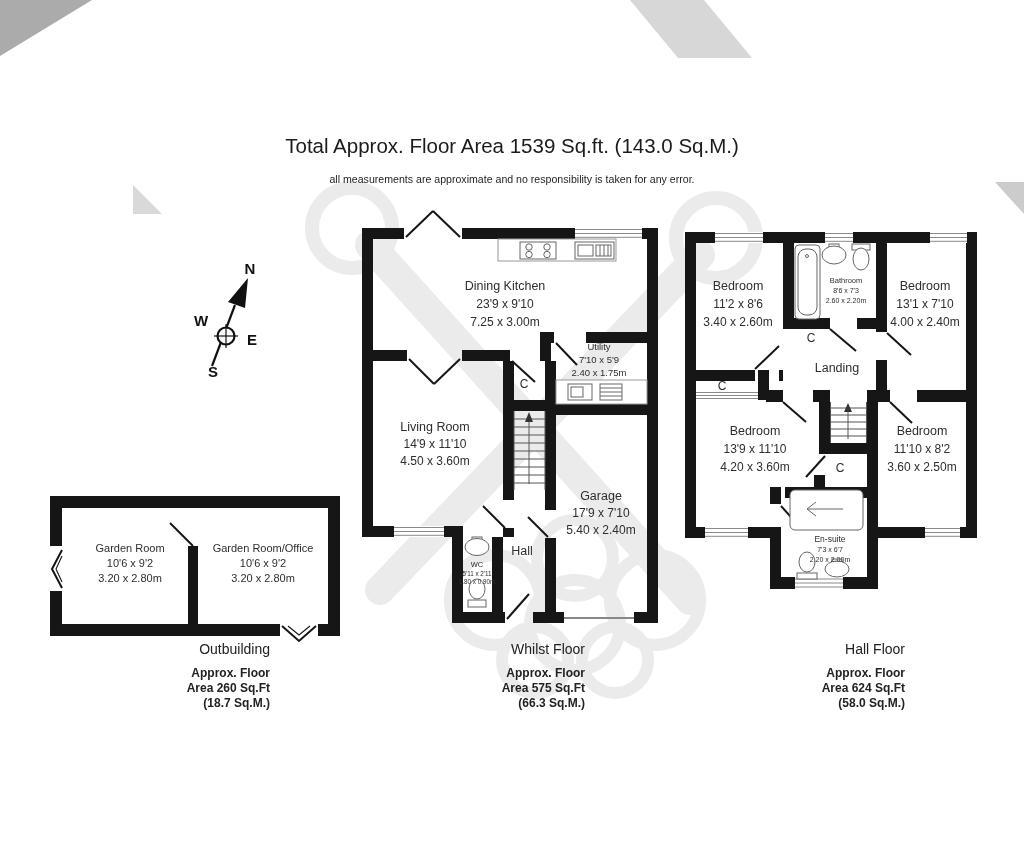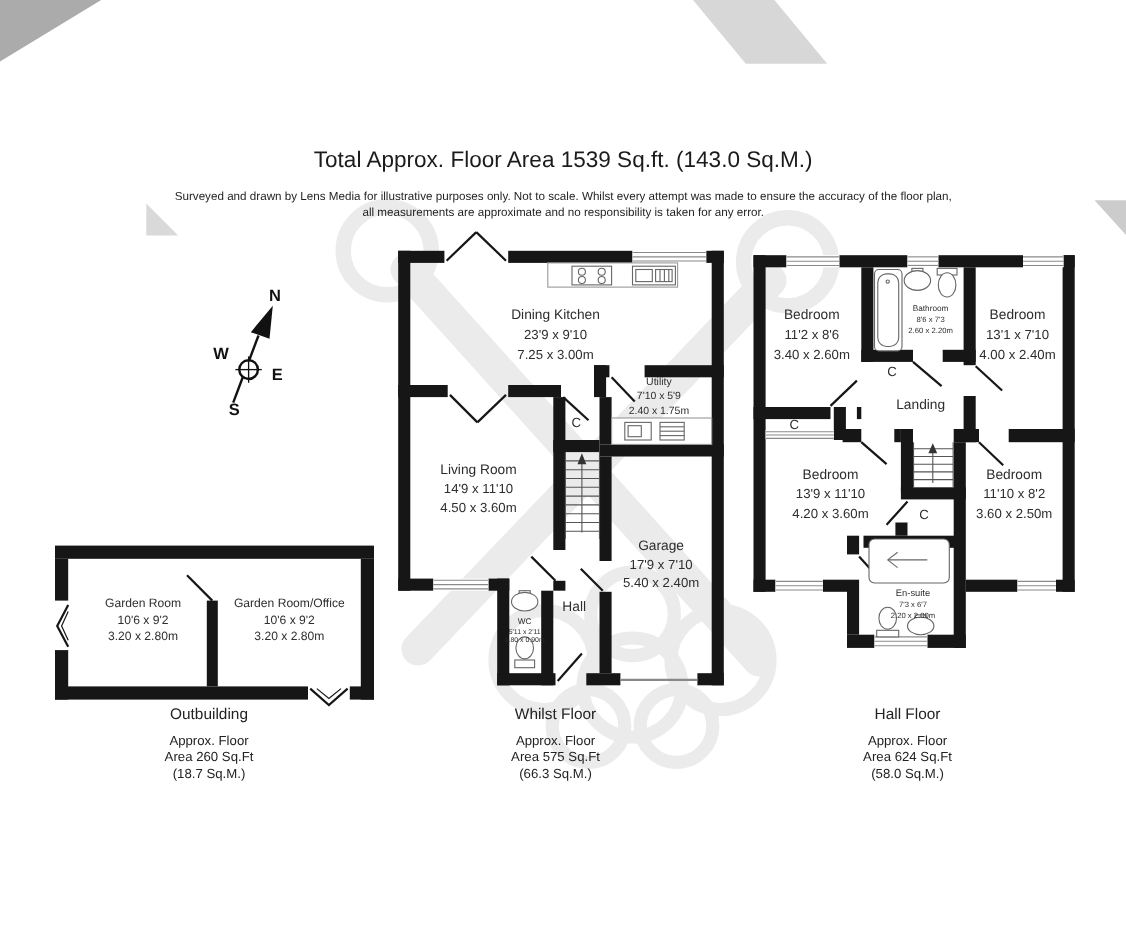--- a/index.html
+++ b/index.html
@@ -3,23 +3,23 @@
 <meta charset="utf-8">
 <style>
   html,body{margin:0;padding:0;background:#fff;}
   .page{position:relative;width:1024px;height:858px;background:#ffffff;overflow:hidden;
         font-family:"Liberation Sans",sans-serif;}
   .abs{position:absolute;}
   .main-title{position:absolute;top:134px;left:0;width:1024px;text-align:center;
               font-size:20.5px;color:#1b1b1b;}
   .disclaimer{position:absolute;top:172px;left:0;width:1024px;text-align:center;
               font-size:10.6px;line-height:14px;color:#1f1f1f;}
-  .caption{position:absolute;text-align:center;color:#222;}
+  .caption{position:absolute;text-align:right;color:#222;}
   .cap-title{font-size:14px;margin-bottom:9px;}
-  .cap-line{font-size:12px;line-height:15px;}
+  .cap-line{font-size:12px;line-height:15px;font-weight:bold;}
   svg{position:absolute;overflow:visible;}
   svg text{font-family:"Liberation Sans",sans-serif;fill:#2e2e2e;text-anchor:middle;}
   .w{fill:#161616;}
   .win{fill:#ffffff;}
   .wl{stroke:#8a8a8a;stroke-width:1;}
   .leaf{stroke:#161616;stroke-width:2;fill:none;}
   .fx{fill:#ffffff;stroke:#666;stroke-width:1;}
   .fx2{fill:none;stroke:#666;stroke-width:1;}
   .st{stroke:#555;stroke-width:1;fill:none;}
   .t13{font-size:12.5px;} .t12{font-size:12px;} .t10{font-size:9.5px;} .t75{font-size:7.5px;} .t7{font-size:7px;} .t6{font-size:6.3px;}
@@ -45,21 +45,20 @@
       <circle cx="575" cy="558" r="38" stroke-width="12"></circle>
     </g>
     <polygon points="0,0 92,0 0,56" fill="#ababab"></polygon>
     <polygon points="630,0 704,0 752,58 678,58" fill="#d7d7d7"></polygon>
     <polygon points="1024,182 1024,214 995,182" fill="#cccccc"></polygon>
     <polygon points="133,185 162,214 133,214" fill="#d9d9d9"></polygon>
   </svg>
 
   <div class="main-title">Total Approx. Floor Area 1539 Sq.ft. (143.0 Sq.M.)</div>
   <div class="disclaimer">
-    <div>Surveyed and drawn by Lens Media for illustrative purposes only. Not to scale. Whilst every attempt was made to ensure the accuracy of the floor plan,</div>
     <div>all measurements are approximate and no responsibility is taken for any error.</div>
   </div>
 
   <svg class="abs" style="left:188px;top:252px" width="115" height="132" viewBox="0 0 115 132">
     <line x1="24" y1="114" x2="47" y2="53" stroke="#111" stroke-width="2.2"></line>
     <polygon points="60,26 40,50 57,56" fill="#111"></polygon>
     <circle cx="38" cy="84" r="8.5" fill="#fff" stroke="#111" stroke-width="2.2"></circle>
     <line x1="26" y1="84" x2="50" y2="84" stroke="#111" stroke-width="1.2"></line>
     <line x1="38" y1="72" x2="38" y2="96" stroke="#111" stroke-width="1.2"></line>
     <text class="cmp" x="62" y="22">N</text>

